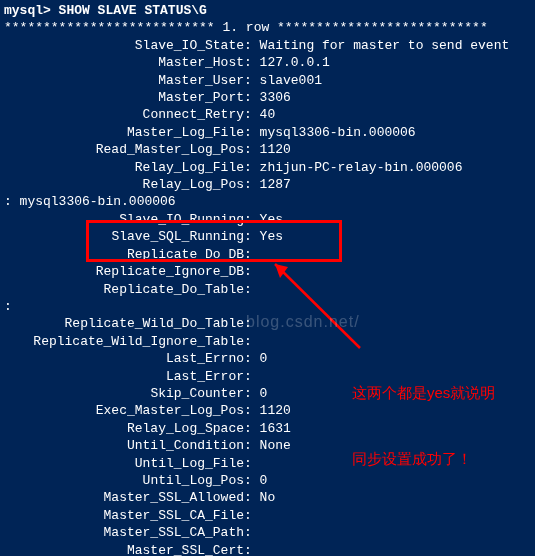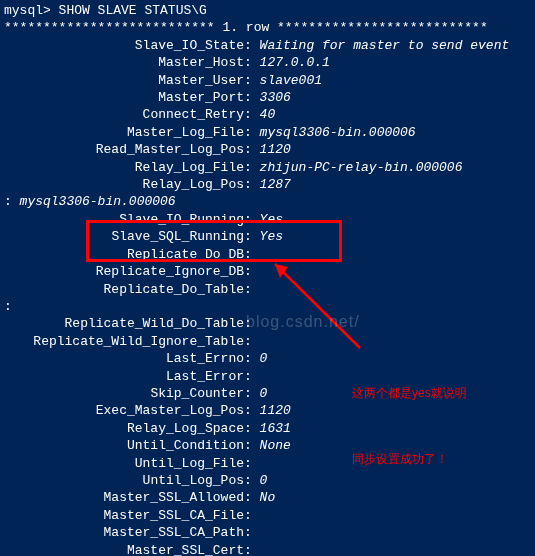--- a/index.html
+++ b/index.html
@@ -8,30 +8,30 @@
       color: #ffffff;
       font-family: 'Courier New', Consolas, monospace;
       font-size: 13px;
       line-height: 17.4px;
       width: 535px;
       height: 556px;
       overflow: hidden;
       position: relative;
       padding: 2px 4px;
     }
-    .prompt-line { white-space: pre; }
+    .prompt-line { white-space: pre; font-weight: bold; }
     .row-header { white-space: pre; }
     .kv-line { display: flex; align-items: center; }
     .key {
       width: 240px;
       text-align: right;
       white-space: pre;
     }
     .sep { white-space: pre; }
-    .val { white-space: pre; font-style: italic; }
+    .val { white-space: pre; }
     .highlight-box {
       position: absolute;
       border: 3px solid #ff0000;
       left: 86px;
       top: 220px;
       width: 256px;
       height: 42px;
       pointer-events: none;
     }
     .arrow-svg {
@@ -39,21 +39,21 @@
       left: 260px;
       top: 256px;
       width: 110px;
       height: 100px;
       pointer-events: none;
     }
     .annotation {
       position: absolute;
       color: #ff0000;
       font-family: 'Microsoft YaHei', 'SimHei', sans-serif;
-      font-size: 12px;
+      font-size: 15px;
       line-height: 22px;
       left: 352px;
       top: 338px;
       white-space: pre;
     }
     .watermark {
       position: absolute;
       color: rgba(255,255,255,0.22);
       font-family: Liberation Sans, sans-serif;
       font-size: 16px;

